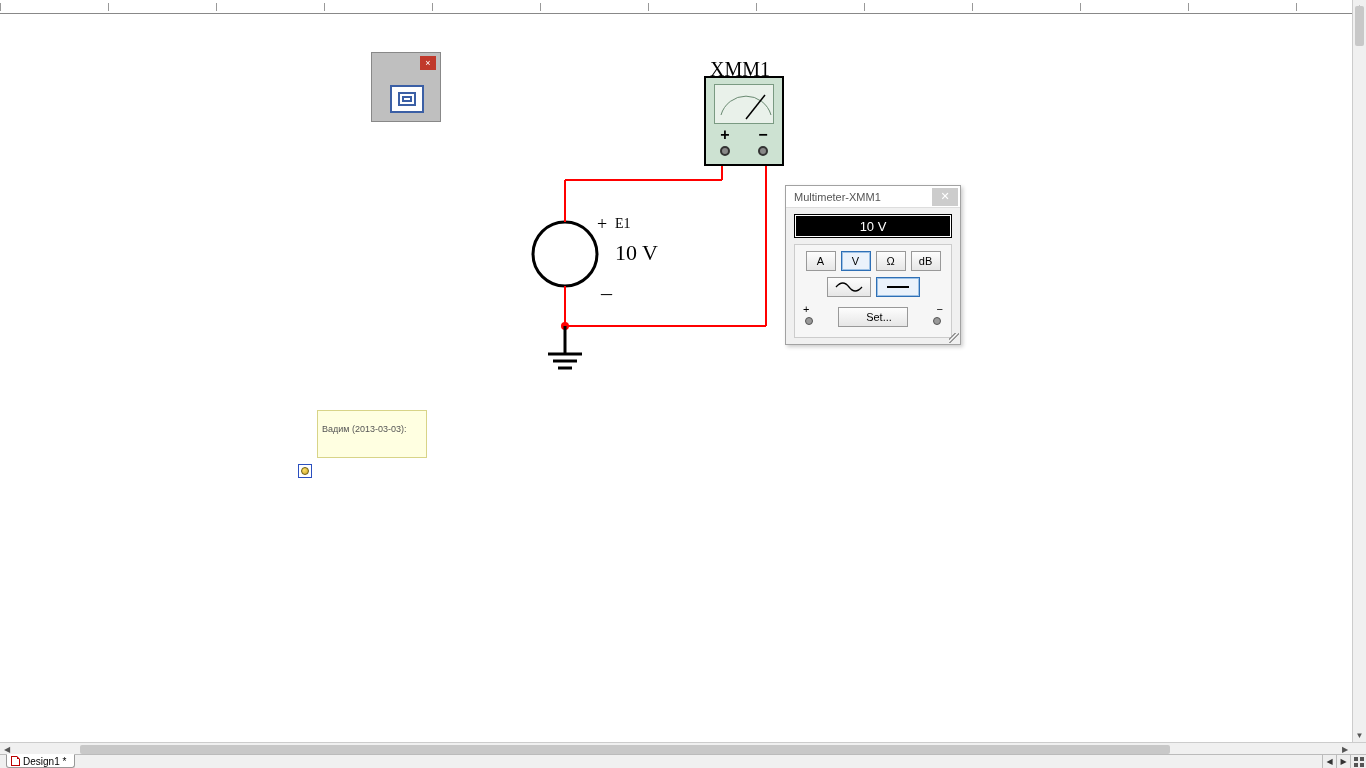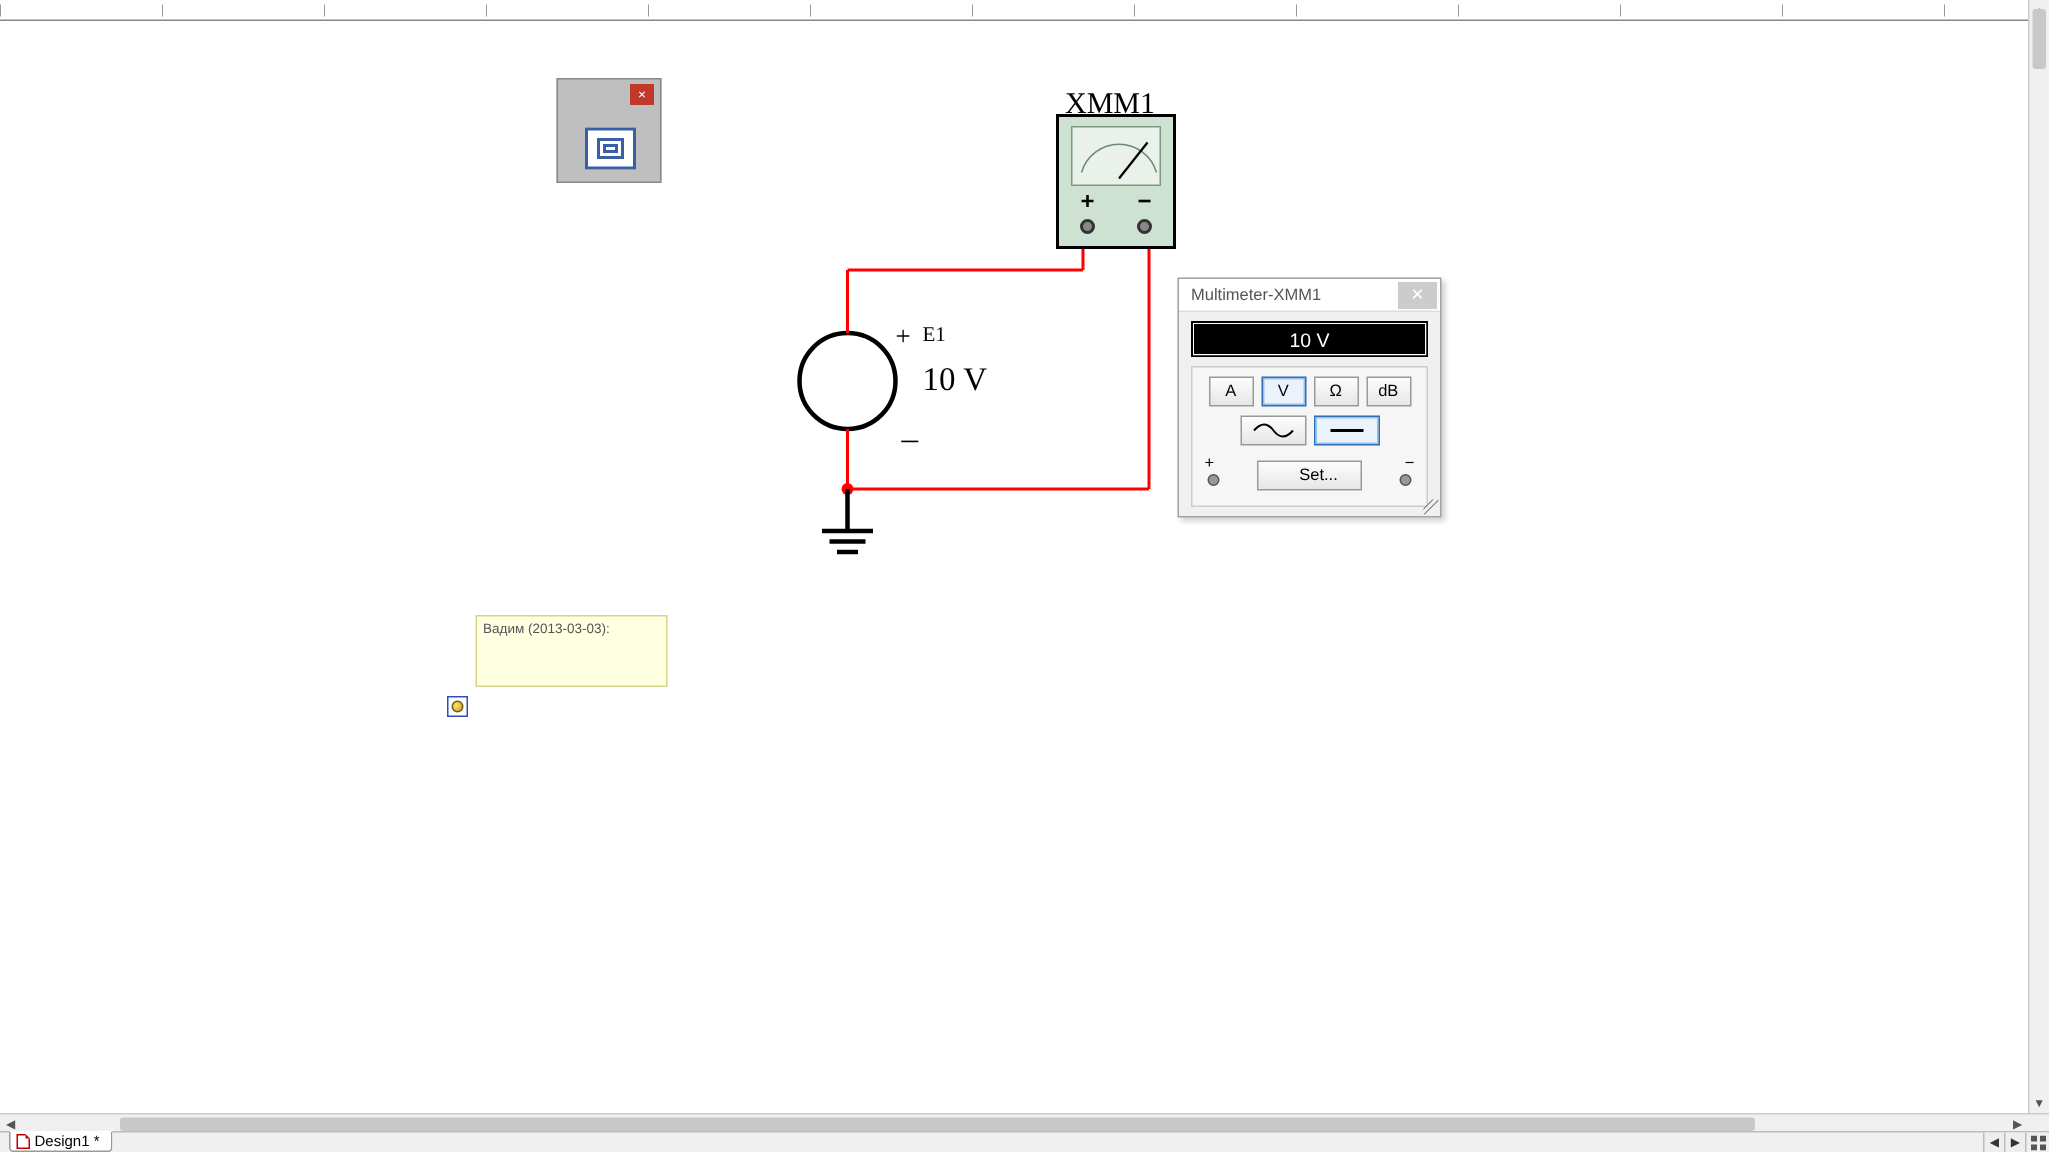--- a/index.html
+++ b/index.html
@@ -260,26 +260,26 @@
     position:absolute; right:1px; bottom:1px;
     width:10px; height:10px;
     background:
       linear-gradient(135deg, transparent 0 4px, #999 4px 5px, transparent 5px 7px, #999 7px 8px, transparent 8px);
   }
 
   
   .note {
     position:absolute;
     left: 317px; top: 396px;
-    width: 128px; min-height: 48px;
+    width: 110px; min-height: 48px;
     background:#ffffe1;
     border:1px solid #d8d488;
     font-size: 9px;
     color:#555;
-    padding: 3px 4px;
+    padding: 13px 4px;
   }
   .note-anchor-icon {
     position:absolute;
     left: 298px; top: 450px;
     width:14px; height:14px;
     border:1px solid #2b4fbf;
     background:#fff;
     display:flex; align-items:center; justify-content:center;
   }
   .note-anchor-icon .dot {

